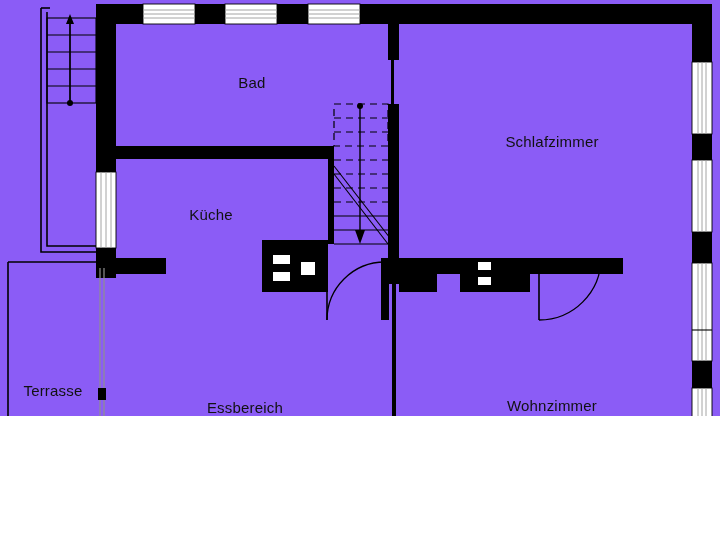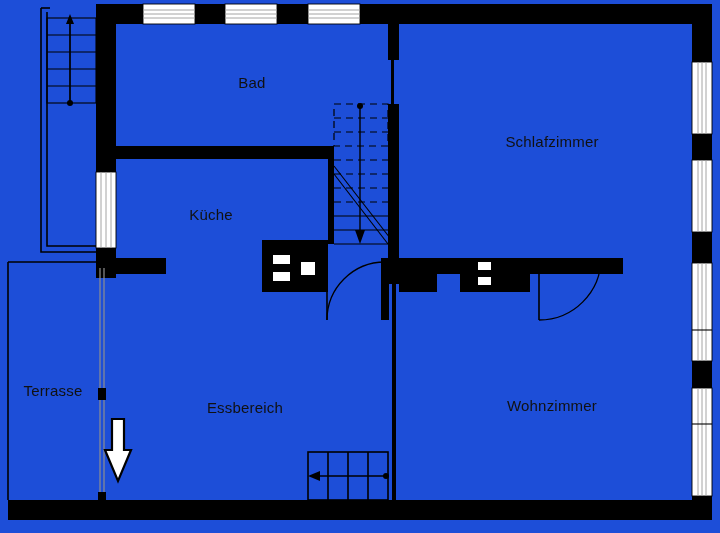--- a/index.html
+++ b/index.html
@@ -6,22 +6,22 @@
     margin: 0;
     padding: 0;
     background: #ffffff;
   }
   body {
     font-family: "Liberation Sans", sans-serif;
   }
   #floorplan-wrap {
     position: relative;
     width: 720px;
-    height: 533px;
-    background: #1d4ed8;
+    height: 416px;
+    background: #8b5cf6;
     overflow: hidden;
   }
   #floorplan-svg {
     display: block;
     width: 720px;
     height: 533px;
   }
   .room-label {
     font-family: "Liberation Sans", sans-serif;
     font-size: 15px;

